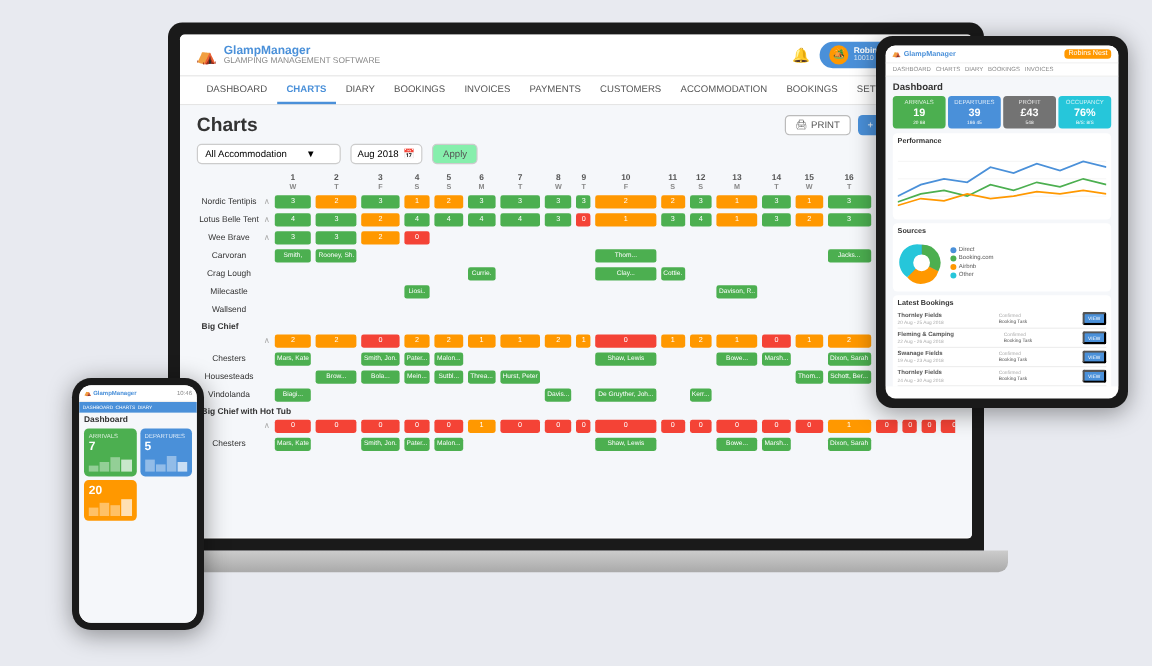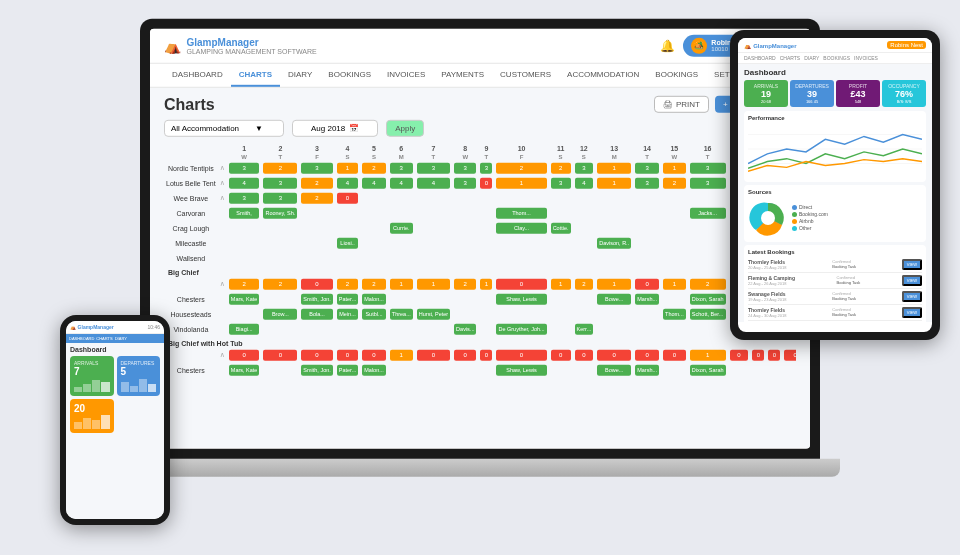--- a/index.html
+++ b/index.html
@@ -184,21 +184,21 @@
       font-size: 8px;
       background: #fff;
       display: flex;
       align-items: flex-end;
       gap: 16px;
       width: 120px;
     }
     .filter-date {
       border: 1px solid #ccc;
       border-radius: 4px;
-      padding: 3px 18px;
+      padding: 3px 5px;
       font-size: 8px;
       background: #fff;
       display: flex;
       align-items: center;
       gap: 4px;
     }
     .btn-apply {
       background: #86efac;
       border: 1px solid #ccc;
       border-radius: 4px;
@@ -1590,21 +1590,21 @@
         <div class="tablet-stat" style="background:#4caf50;">
           <div style="font-size:5px;opacity:0.8;">ARRIVALS</div>
           <div class="num">19</div>
           <div style="font-size:4px;">20 68</div>
         </div>
         <div class="tablet-stat" style="background:#4a90d9;">
           <div style="font-size:5px;opacity:0.8;">DEPARTURES</div>
           <div class="num">39</div>
           <div style="font-size:4px;">166 45</div>
         </div>
-        <div class="tablet-stat" style="background:#701a75;">
+        <div class="tablet-stat" style="background:#737373;">
           <div style="font-size:5px;opacity:0.8;">PROFIT</div>
           <div class="num">£43</div>
           <div style="font-size:4px;">548</div>
         </div>
         <div class="tablet-stat" style="background:#26c6da;">
           <div style="font-size:5px;opacity:0.8;">OCCUPANCY</div>
           <div class="num">76%</div>
           <div style="font-size:4px;">B/S: 8/S</div>
         </div>
       </div>

